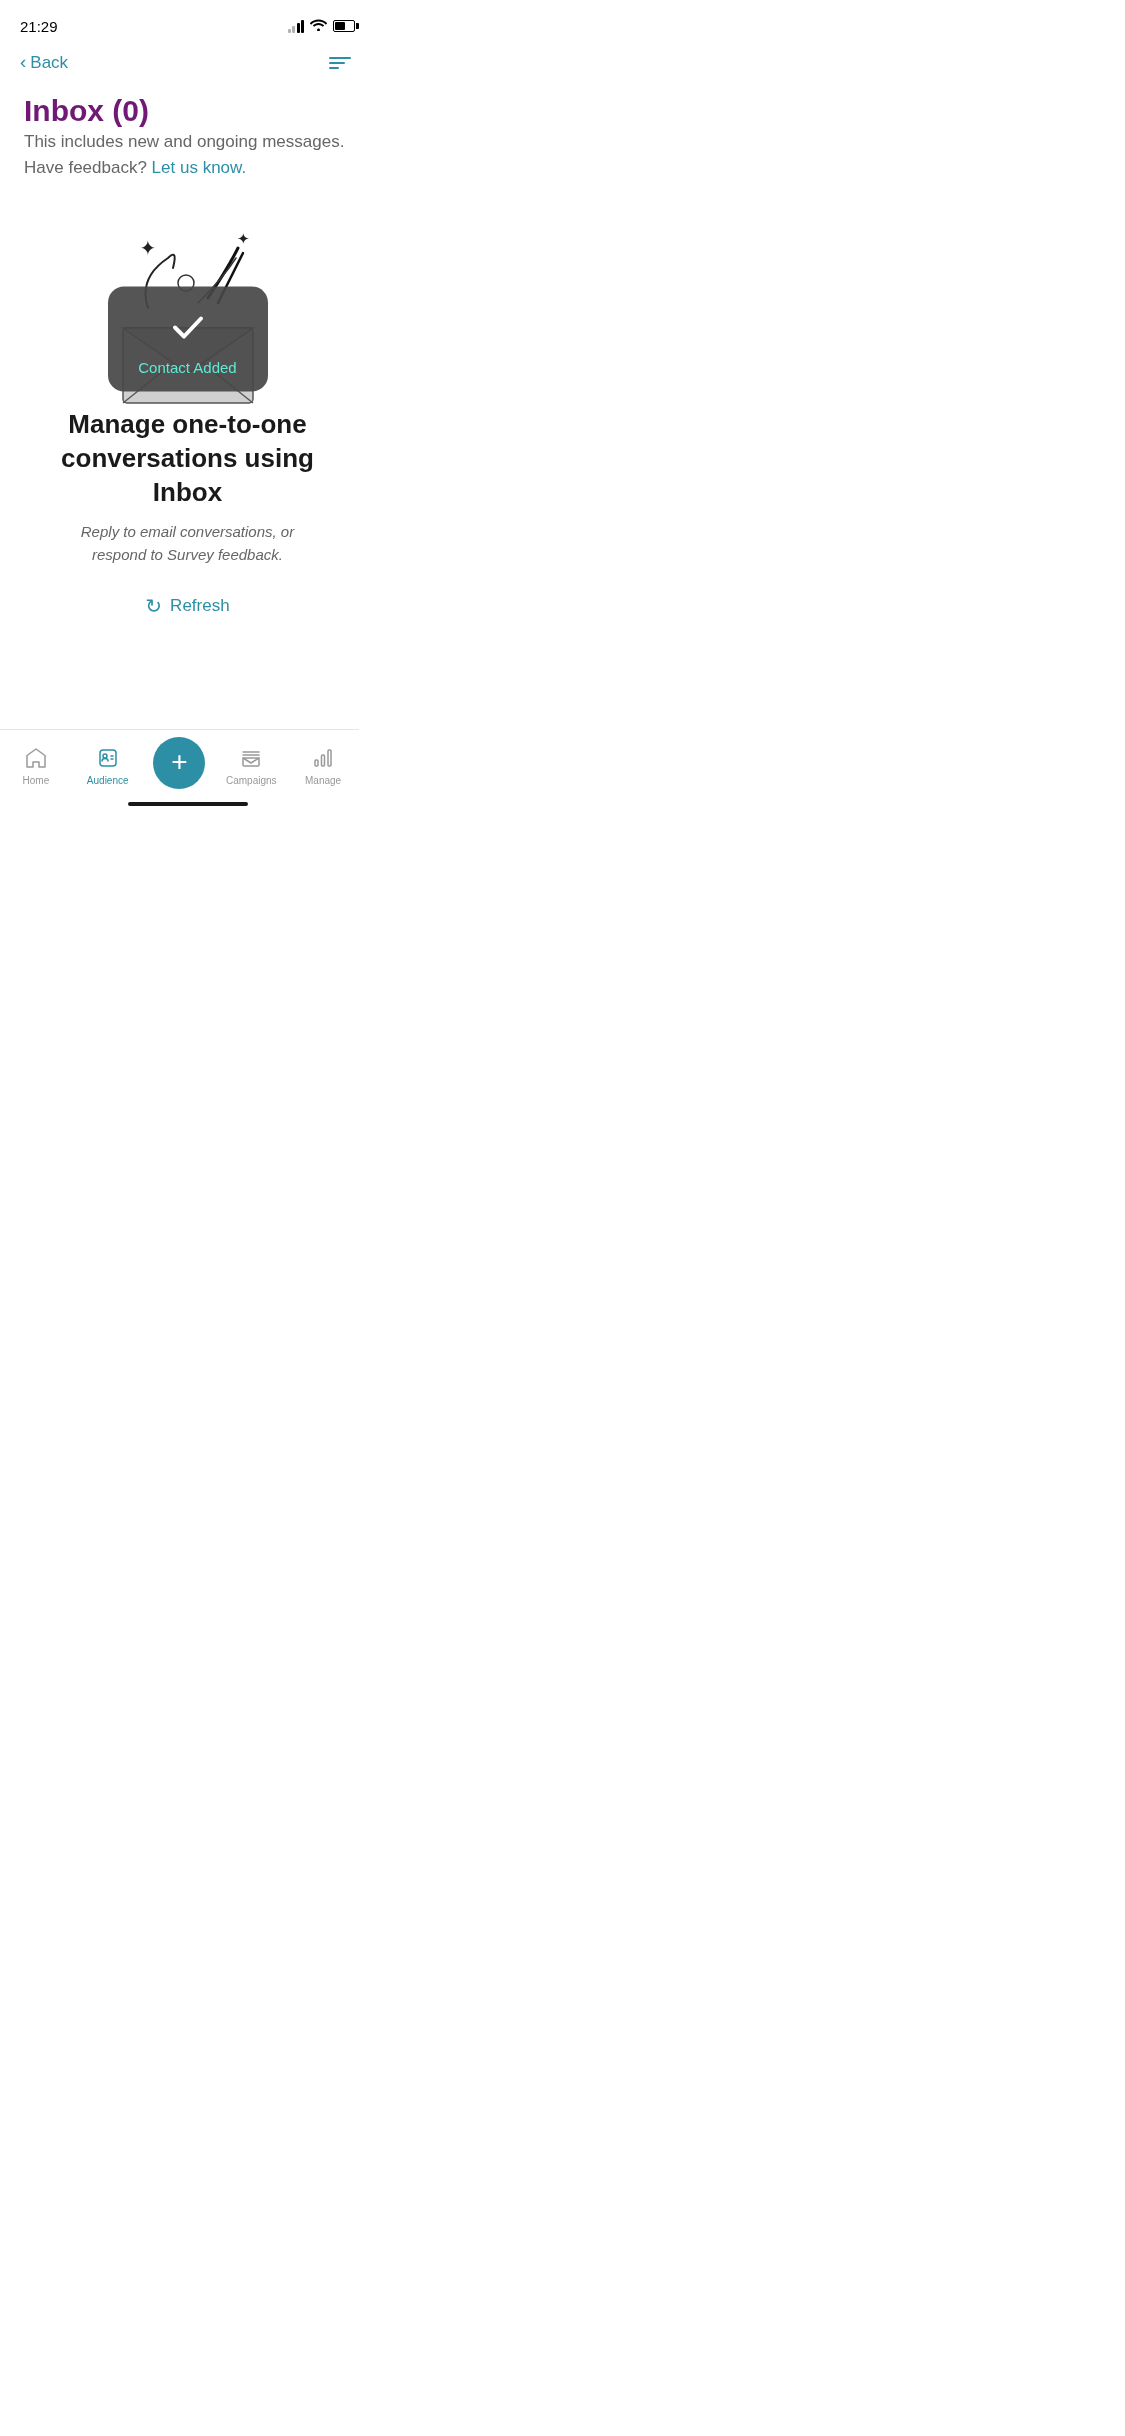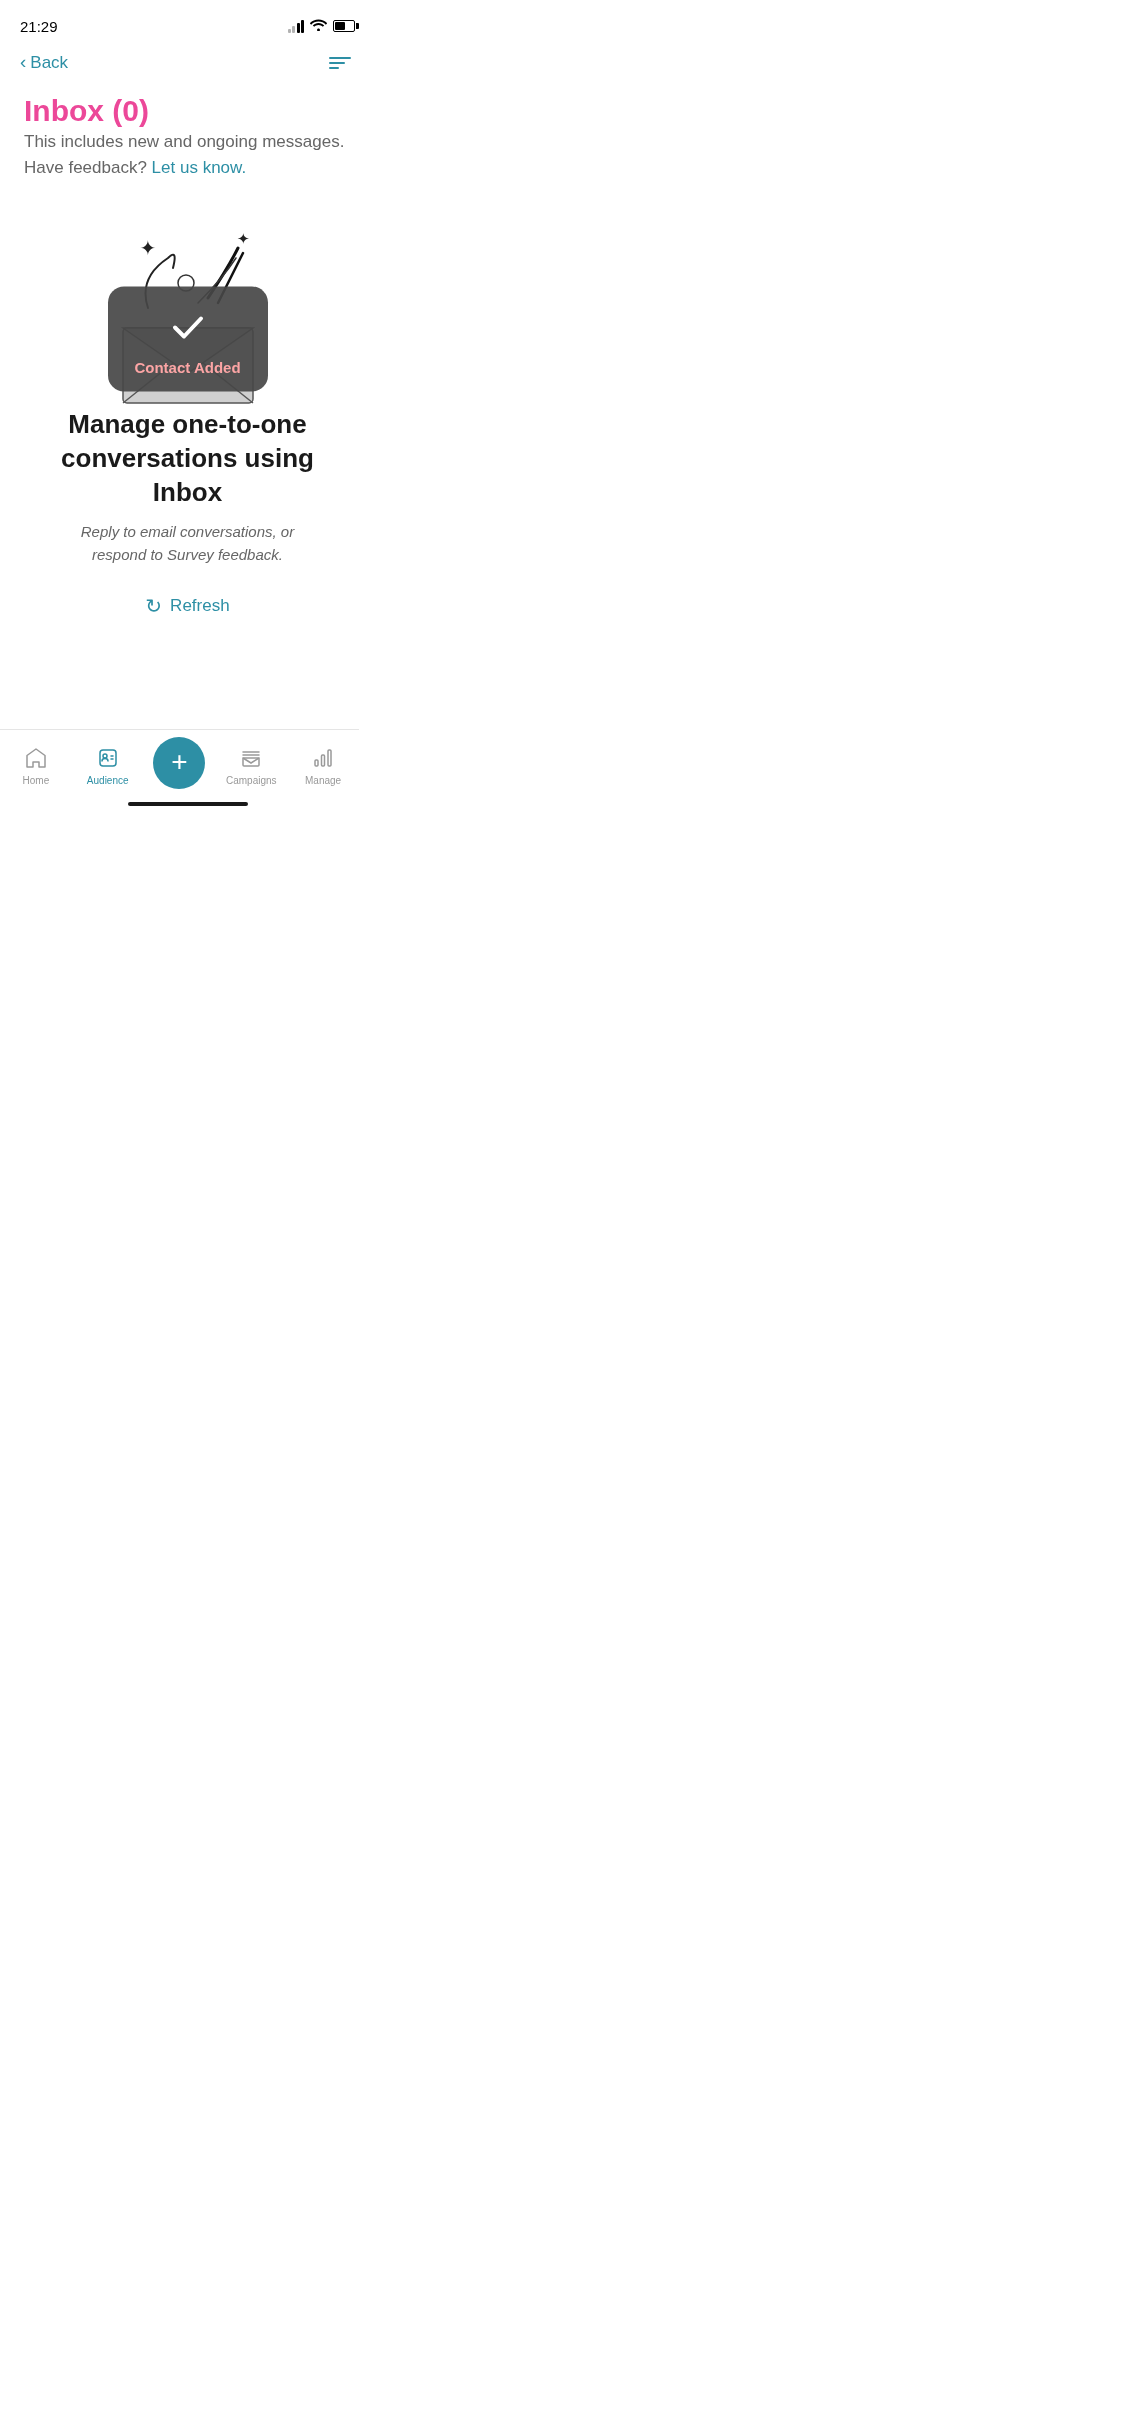--- a/index.html
+++ b/index.html
@@ -122,21 +122,21 @@
     }
 
     
     .page-header {
       padding: 12px 24px 8px 24px;
     }
 
     .page-title {
       font-size: 30px;
       font-weight: 700;
-      color: #ec4899;
+      color: #701a75;
       line-height: 1.2;
     }
 
     .page-subtitle {
       font-size: 17px;
       color: #666;
       line-height: 1.5;
       margin-top: 0;
     }
 
@@ -173,23 +173,23 @@
 
     .toast-checkmark {
       width: 44px;
       height: 44px;
       display: flex;
       align-items: center;
       justify-content: center;
     }
 
     .toast-label {
-      color: #fca5a5;
+      color: #5eead4;
       font-size: 15px;
-      font-weight: 700;
+      font-weight: 400;
       white-space: nowrap;
     }
 
     
     .illustration-area {
       position: relative;
       display: flex;
       flex-direction: column;
       align-items: center;
       margin-top: 20px;

